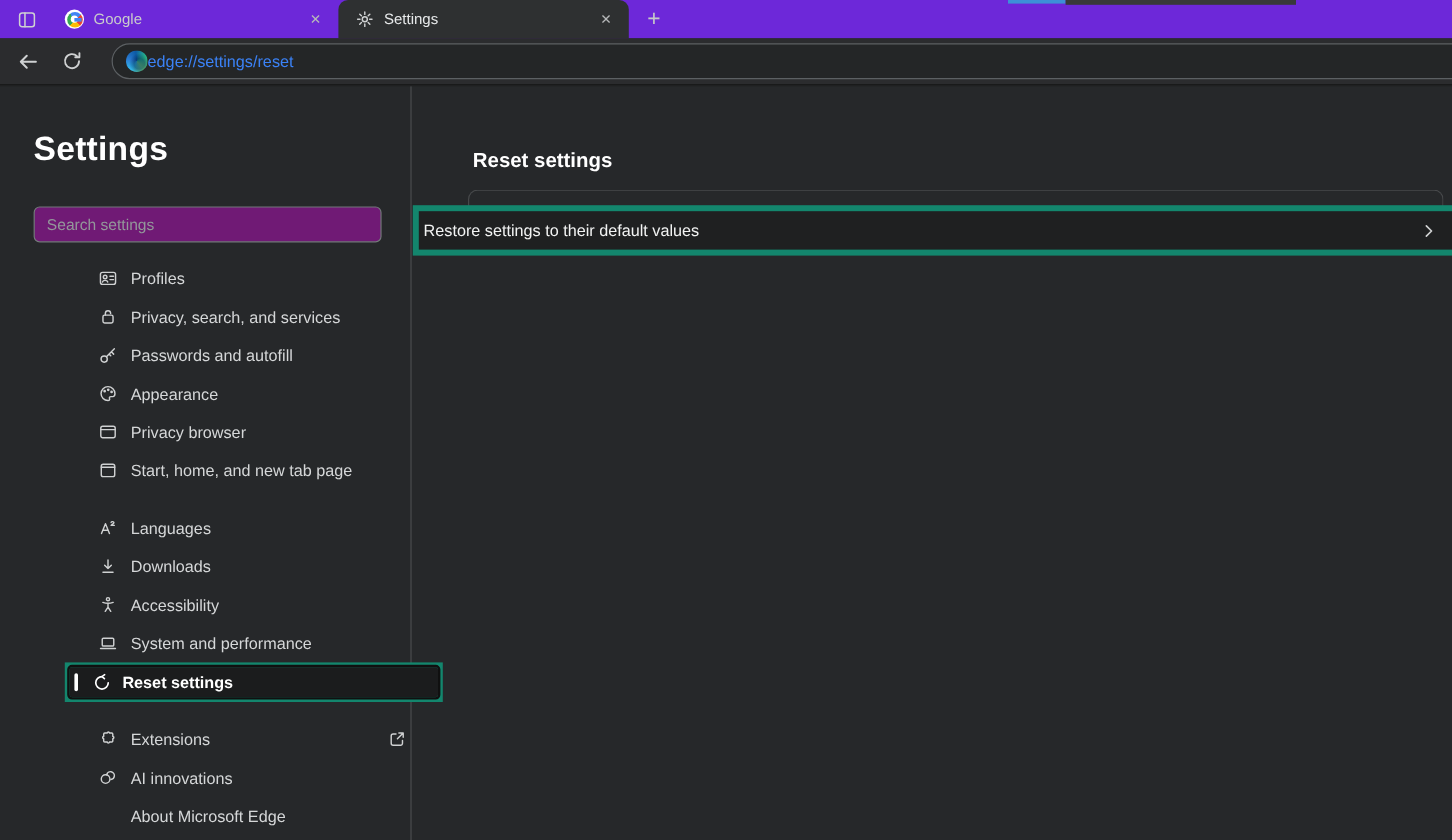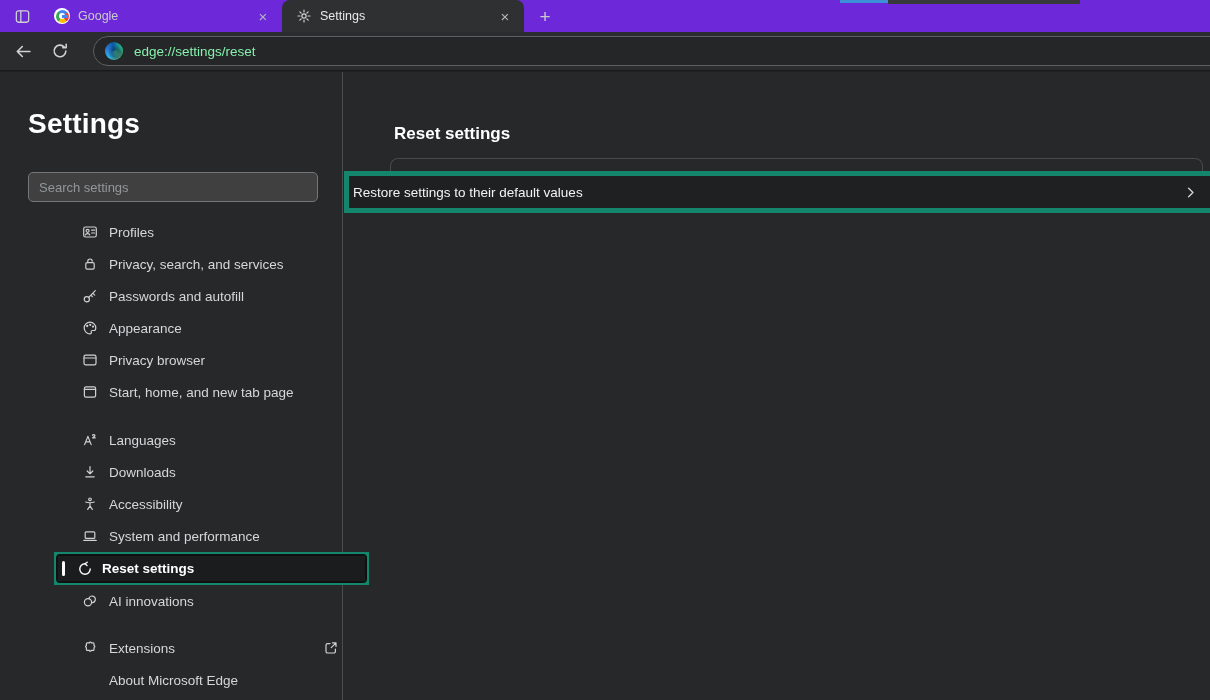--- a/index.html
+++ b/index.html
@@ -38,27 +38,27 @@
   .edge-ball { width:18px; height:18px; border-radius:50%;
     background:
       radial-gradient(circle at 62% 62%, rgba(0,40,90,.55) 0 28%, transparent 55%),
       conic-gradient(from 210deg,#35c1f1,#2b7cd3,#0c59a4,#2bc48a,#7ce577,#35c1f1); }
   .edge-ball.small { width:16px; height:16px; }
 
   
   .toolbar { position:absolute; top:32px; left:0; right:0; height:39px; background:#2b2c2e; border-bottom:1px solid #191a1a; display:flex; align-items:center; }
   .nav-btn { width:34px; height:34px; margin-left:3px; background:transparent; border:none; display:flex; align-items:center; justify-content:center; cursor:pointer; }
   .addressbar { flex:1; height:30px; margin-left:16px; margin-right:-18px; border-radius:16px; border:1px solid #5c6063; background:#242627; display:flex; align-items:center; padding-left:11px; cursor:text; }
-  .url-text { margin-left:11px; font-size:13.5px; color:#86efac; }
+  .url-text { font-size:13.5px; color:#3b82f6; }
 
   
   .content { position:absolute; top:72px; left:0; right:0; bottom:0; background:#26282a; display:flex; }
   .sidebar { width:343px; flex:none; border-right:1px solid #4a4d4e; }
   .sidebar-title { margin:36px 0 0 28px; font-size:28px; font-weight:700; color:#ffffff; letter-spacing:.2px; line-height:32px; }
-  .search-input { display:block; margin:32px 0 0 28px; width:290px; height:30px; background:#404040; border:1px solid #73777a; border-radius:5px; padding:0 10px; font-size:13px; color:#e5e7e8; font-family:"Liberation Sans",sans-serif; outline:none; }
+  .search-input { display:block; margin:32px 0 0 28px; width:290px; height:30px; background:#701a75; border:1px solid #73777a; border-radius:5px; padding:0 10px; font-size:13px; color:#e5e7e8; font-family:"Liberation Sans",sans-serif; outline:none; }
   .search-input::placeholder { color:#93979a; }
 
   nav { margin-top:14px;padding-left:32px; }
   .nav-item { height:32px; margin-left:22px; width:315px; display:flex; align-items:center; color:#d5d7d8; font-size:13.5px; cursor:pointer; border-radius:4px; }
   .nav-icon { width:16px; height:16px; flex:none; margin-left:28px; margin-right:11px; }
   .nav-label { white-space:nowrap; }
   .group-mid { margin-top:16px; }
   .group-bot { margin-top:15px; }
   .trail-icon { width:16px; height:16px; margin-left:auto; margin-right:30px; }
 
@@ -241,42 +241,42 @@
           <span class="nav-icon">
             <svg class="ic" width="16" height="16" viewBox="0 0 16 16" style="stroke:#ffffff;stroke-width:1.4">
                 <path d="M8 2.8a5.2 5.2 0 1 0 5.2 5.2"></path>
                 <path d="M10.2 1.2 8 2.8l2 1.7"></path>
               </svg>
           </span>
           <span class="nav-label">Reset settings</span>
         </div>
       </div>
 
+      <div class="nav-item group-bot">
+        <span class="nav-icon">
+          <svg class="ic" width="16" height="16" viewBox="0 0 16 16">
+              <path d="M6.2 2.9h1.2c-.1-1.1 1.9-1.1 1.8 0h1.9a.9.9 0 0 1 .9.9v1.9c1.1-.1 1.1 1.9 0 1.8v1.9a.9.9 0 0 1-.9.9H9.2c.1 1.1-1.9 1.1-1.8 0H5.3a.9.9 0 0 1-.9-.9V7.5c-1.1.1-1.1-1.9 0-1.8V3.8a.9.9 0 0 1 .9-.9z"></path>
+            </svg>
+        </span>
+        <span class="nav-label">Extensions</span>
+        <span class="trail-icon">
+          <svg class="ic" width="16" height="16" viewBox="0 0 16 16">
+              <path d="M7 3.6H4.6A1.6 1.6 0 0 0 3 5.2v6.2A1.6 1.6 0 0 0 4.6 13h6.2a1.6 1.6 0 0 0 1.6-1.6V9"></path>
+              <path d="M9.4 2.8H13v3.6M13 2.8 8.2 7.6"></path>
+            </svg>
+        </span>
+      </div>
       <div class="nav-item">
         <span class="nav-icon">
           <svg class="ic" width="16" height="16" viewBox="0 0 16 16">
               <circle cx="6" cy="9.2" r="3.6"></circle>
               <path d="M6.9 5.7c.3-1.7 2-2.9 3.7-2.6 1.8.3 3 2 2.7 3.7-.2 1.5-1.4 2.6-2.9 2.8"></path>
             </svg>
         </span>
         <span class="nav-label">AI innovations</span>
-      </div>
-      <div class="nav-item group-bot">
-        <span class="nav-icon">
-          <svg class="ic" width="16" height="16" viewBox="0 0 16 16">
-              <path d="M6.2 2.9h1.2c-.1-1.1 1.9-1.1 1.8 0h1.9a.9.9 0 0 1 .9.9v1.9c1.1-.1 1.1 1.9 0 1.8v1.9a.9.9 0 0 1-.9.9H9.2c.1 1.1-1.9 1.1-1.8 0H5.3a.9.9 0 0 1-.9-.9V7.5c-1.1.1-1.1-1.9 0-1.8V3.8a.9.9 0 0 1 .9-.9z"></path>
-            </svg>
-        </span>
-        <span class="nav-label">Extensions</span>
-        <span class="trail-icon">
-          <svg class="ic" width="16" height="16" viewBox="0 0 16 16">
-              <path d="M7 3.6H4.6A1.6 1.6 0 0 0 3 5.2v6.2A1.6 1.6 0 0 0 4.6 13h6.2a1.6 1.6 0 0 0 1.6-1.6V9"></path>
-              <path d="M9.4 2.8H13v3.6M13 2.8 8.2 7.6"></path>
-            </svg>
-        </span>
       </div>
       <div class="nav-item">
         <span class="nav-icon">
           <span class="edge-ball small"></span>
         </span>
         <span class="nav-label">About Microsoft Edge</span>
       </div>
     </nav>
   </aside>
 

